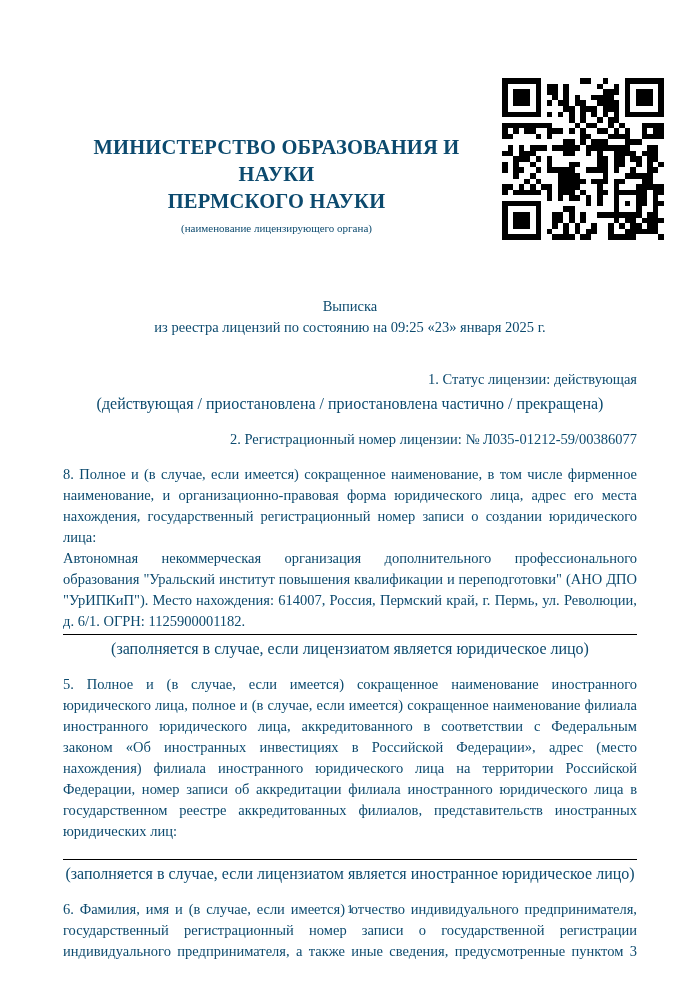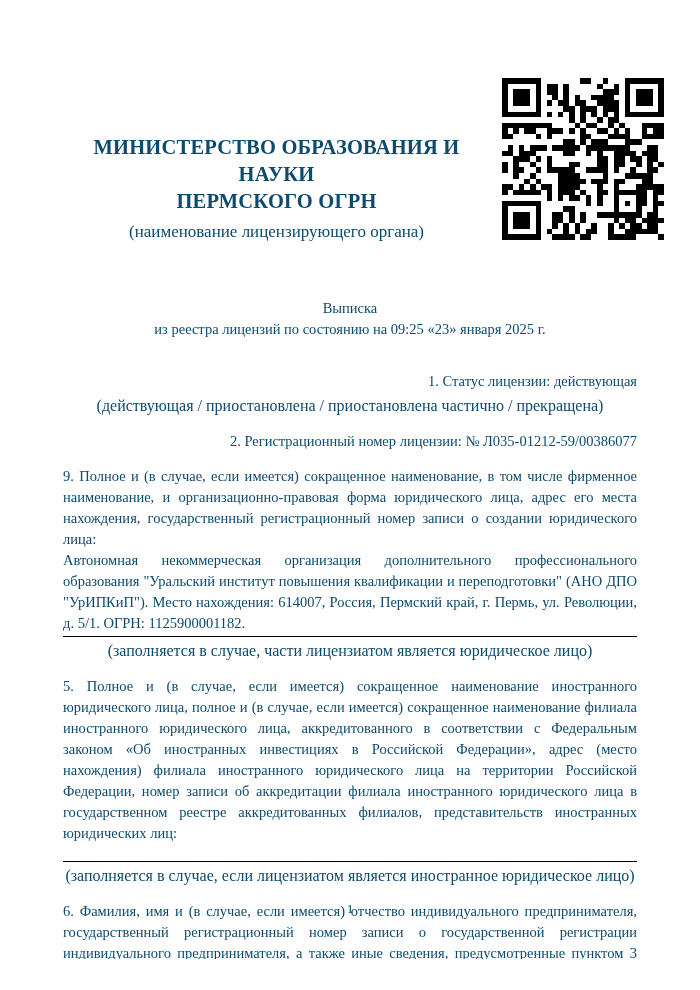--- a/index.html
+++ b/index.html
@@ -23,21 +23,21 @@
     padding-top: 56px;
     padding-right: 12px;
   }
   .ministry-line {
     font-weight: bold;
     font-size: 20.5px;
     line-height: 1.32;
     letter-spacing: 0.2px;
   }
   .ministry-caption {
-    font-size: 17px;
+    font-size: 11px;
     margin-top: 7px;
   }
   .qr-box {
     flex: 0 0 auto;
     width: 162px;
     height: 162px;
   }
   .qr-box svg { display:block; width:162px; height:162px; }
   .doc-title {
     margin-top: 56px;
@@ -82,21 +82,21 @@
   }
 </style>
 </head>
 <body>
 
 <div class="page">
 
   <div class="header-row">
     <div class="ministry">
       <div class="ministry-line">МИНИСТЕРСТВО ОБРАЗОВАНИЯ И НАУКИ</div>
-      <div class="ministry-line">ПЕРМСКОГО ОГРН</div>
+      <div class="ministry-line">ПЕРМСКОГО НАУКИ</div>
       <div class="ministry-caption">(наименование лицензирующего органа)</div>
     </div>
     <div class="qr-box">
       <svg id="qr-svg" shape-rendering="crispEdges" viewBox="0 0 29 29">
           <rect x="0" y="0" width="29" height="29" fill="#ffffff"></rect>
           <rect x="0" y="0" width="7" height="1" fill="#000000"></rect>
           <rect x="14" y="0" width="2" height="1" fill="#000000"></rect>
           <rect x="18" y="0" width="1" height="1" fill="#000000"></rect>
           <rect x="22" y="0" width="7" height="1" fill="#000000"></rect>
           <rect x="0" y="1" width="1" height="1" fill="#000000"></rect>
@@ -325,24 +325,24 @@
       <p class="nojust">1. Статус лицензии: действующая</p>
       <div class="caption">(действующая / приостановлена / приостановлена частично / прекращена)</div>
     </div>
 
     <div class="item">
       <p class="nojust">2. Регистрационный номер лицензии: № Л035-01212-59/00386077</p>
     </div>
 
 
     <div class="item">
-      <p>9. Полное и (в случае, если имеется) сокращенное наименование, в том числе фирменное наименование, и организационно-правовая форма юридического лица, адрес его места нахождения, государственный регистрационный номер записи о создании юридического лица:</p>
-      <p>Автономная некоммерческая организация дополнительного профессионального образования "Уральский институт повышения квалификации и переподготовки" (АНО ДПО "УрИПКиП"). Место нахождения: 614007, Россия, Пермский край, г. Пермь, ул. Революции, д. 5/1. ОГРН: 1125900001182.</p>
+      <p>8. Полное и (в случае, если имеется) сокращенное наименование, в том числе фирменное наименование, и организационно-правовая форма юридического лица, адрес его места нахождения, государственный регистрационный номер записи о создании юридического лица:</p>
+      <p>Автономная некоммерческая организация дополнительного профессионального образования "Уральский институт повышения квалификации и переподготовки" (АНО ДПО "УрИПКиП"). Место нахождения: 614007, Россия, Пермский край, г. Пермь, ул. Революции, д. 6/1. ОГРН: 1125900001182.</p>
       <div class="rule"></div>
-      <div class="caption">(заполняется в случае, части лицензиатом является юридическое лицо)</div>
+      <div class="caption">(заполняется в случае, если лицензиатом является юридическое лицо)</div>
     </div>
 
     <div class="item">
       <p>5. Полное и (в случае, если имеется) сокращенное наименование иностранного юридического лица, полное и (в случае, если имеется) сокращенное наименование филиала иностранного юридического лица, аккредитованного в соответствии с Федеральным законом «Об иностранных инвестициях в Российской Федерации», адрес (место нахождения) филиала иностранного юридического лица на территории Российской Федерации, номер записи об аккредитации филиала иностранного юридического лица в государственном реестре аккредитованных филиалов, представительств иностранных юридических лиц:</p>
       <div class="rule rule-gap"></div>
       <div class="caption">(заполняется в случае, если лицензиатом является иностранное юридическое лицо)</div>
     </div>
 
     <div class="item">
       <p>6. Фамилия, имя и (в случае, если имеется) отчество индивидуального предпринимателя, государственный регистрационный номер записи о государственной регистрации индивидуального предпринимателя, а также иные сведения, предусмотренные пунктом 3 части 1 статьи 15 Федерального закона «О лицензировании отдельных видов деятельности»:</p>

